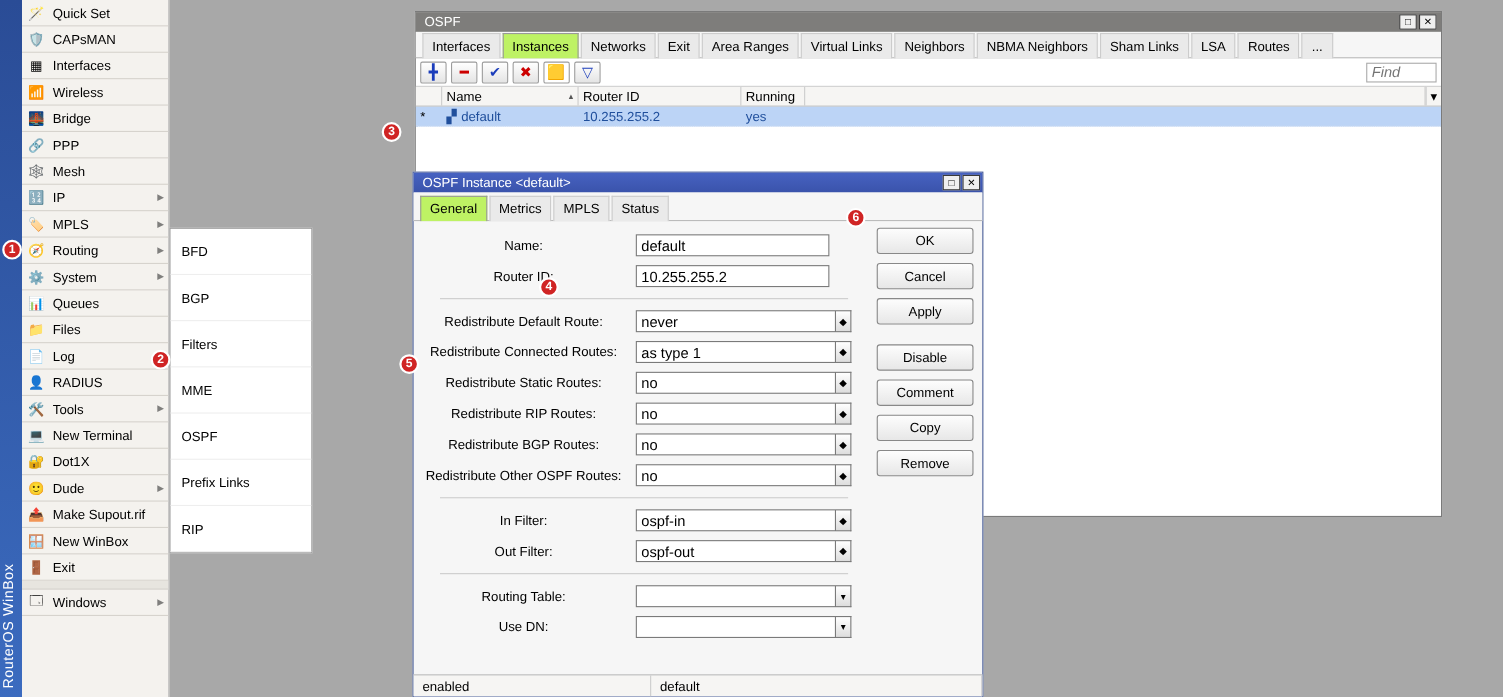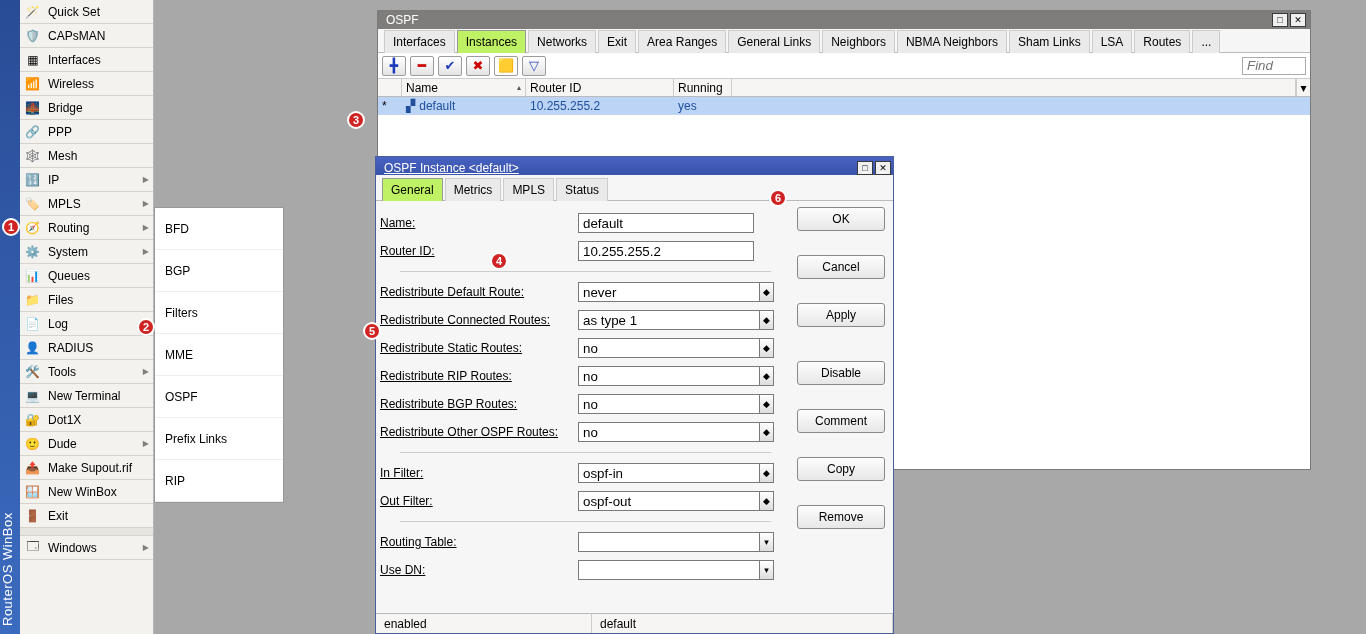--- a/index.html
+++ b/index.html
@@ -23,29 +23,29 @@
 .tbtn { width:24px; height:20px; border:1px solid #9c9c9c; background:linear-gradient(#fff,#e4e4e4); border-radius:2px; display:flex; align-items:center; justify-content:center; font-size:13px; cursor:pointer; }
 .findbox { margin-left:auto; width:64px; height:18px; border:1px solid #aaa; font-style:italic; color:#999; padding:0 4px; }
 .grid-head { height:18px; display:flex; border-bottom:1px solid #bbb; background:#f6f5f3; }
 .gh-cell { border-right:1px solid #ccc; padding:2px 4px; display:flex; align-items:center; position:relative; }
 .gh-cell .sort { position:absolute; right:4px; top:4px; font-size:8px; color:#555; }
 .drop-cell { width:14px; border-left:1px solid #ccc; display:flex; align-items:center; justify-content:center; }
 .row { height:18px; display:flex; background:#bcd4f6; border-bottom:1px dotted #c8d8ef; }
 .r-cell { padding:0 4px; display:flex; align-items:center; border-right:1px solid transparent; }
 .r-cell.blue { color:#204f9c; }
 .instance-win { position:absolute; left:375px; top:156px; width:519px; height:478px; background:#f6f6f6; border:1px solid #4a5f9a; }
-.instance-win .titlebar2 { height:18px; background:linear-gradient(#4762c1,#3a53ab); color:#fff; display:flex; align-items:flex-end; padding:0 2px 0 8px; font-size:12px;text-decoration:underline; }
+.instance-win .titlebar2 { height:18px; background:linear-gradient(#4762c1,#3a53ab); color:#fff; display:flex; align-items:center; padding:0 2px 0 8px; font-size:12px; }
 .titlebar2 .sp { flex:1; }
 .tabs2 { height:26px; display:flex; align-items:flex-end; border-bottom:1px solid #bbb; padding-left:6px; gap:2px; background:#f6f6f6; }
 .body2 { display:flex; }
 .form-col { flex:1; padding:8px 8px 4px 4px; }
 .btns-col { width:104px; padding:6px 8px; }
-.fbtn { width:88px; height:24px; margin-bottom:24px; border:1px solid #888; background:linear-gradient(#fdfdfd,#e7e7e7); border-radius:3px; cursor:pointer; font-size:12px; }
+.fbtn { width:88px; height:24px; margin-bottom:8px; border:1px solid #888; background:linear-gradient(#fdfdfd,#e7e7e7); border-radius:3px; cursor:pointer; font-size:12px; }
 .frow { display:flex; align-items:center; height:28px; }
-.frow label { width:198px; text-align:left; padding-right:6px;text-decoration:underline; }
+.frow label { width:198px; text-align:center; padding-right:6px; }
 .fin { width:182px; height:20px; border:1px solid #7a7a7a; background:#fff; padding:0 4px; }
 .fdd { width:14px; height:20px; border:1px solid #7a7a7a; border-left:none; background:linear-gradient(#fff,#ddd); display:flex; align-items:center; justify-content:center; font-size:9px; cursor:pointer; }
 .hr { border:none; border-top:1px solid #ccc; margin:6px 10px 6px 20px; }
 .status-bar { position:absolute; bottom:0; left:0; right:0; height:20px; border-top:1px solid #bbb; background:#f6f5f3; display:flex; }
 .status-bar span { border-right:1px solid #ccc; padding:3px 8px; }
 .badge { position:absolute; width:18px; height:18px; border-radius:50%; background:#d02424; border:2px solid #fff; color:#fff; font-weight:bold; font-size:11px; display:flex; align-items:center; justify-content:center; z-index:50; }
 </style>
 </head>
 <body>
 
@@ -184,21 +184,21 @@
     <span class="sp"></span>
     <span class="winbtn">□</span>
     <span class="winbtn">✕</span>
   </div>
   <div class="tabs">
     <div class="tab"><span>Interfaces</span></div>
     <div class="tab active"><span>Instances</span></div>
     <div class="tab"><span>Networks</span></div>
     <div class="tab"><span>Exit</span></div>
     <div class="tab"><span>Area Ranges</span></div>
-    <div class="tab"><span>General Links</span></div>
+    <div class="tab"><span>Virtual Links</span></div>
     <div class="tab"><span>Neighbors</span></div>
     <div class="tab"><span>NBMA Neighbors</span></div>
     <div class="tab"><span>Sham Links</span></div>
     <div class="tab"><span>LSA</span></div>
     <div class="tab"><span>Routes</span></div>
     <div class="tab"><span>...</span></div>
   </div>
   <div class="toolbar">
     <div class="tbtn" style="color:#1b3dbb;font-weight:bold">╋</div>
     <div class="tbtn" style="color:#c00;font-weight:bold">━</div>

